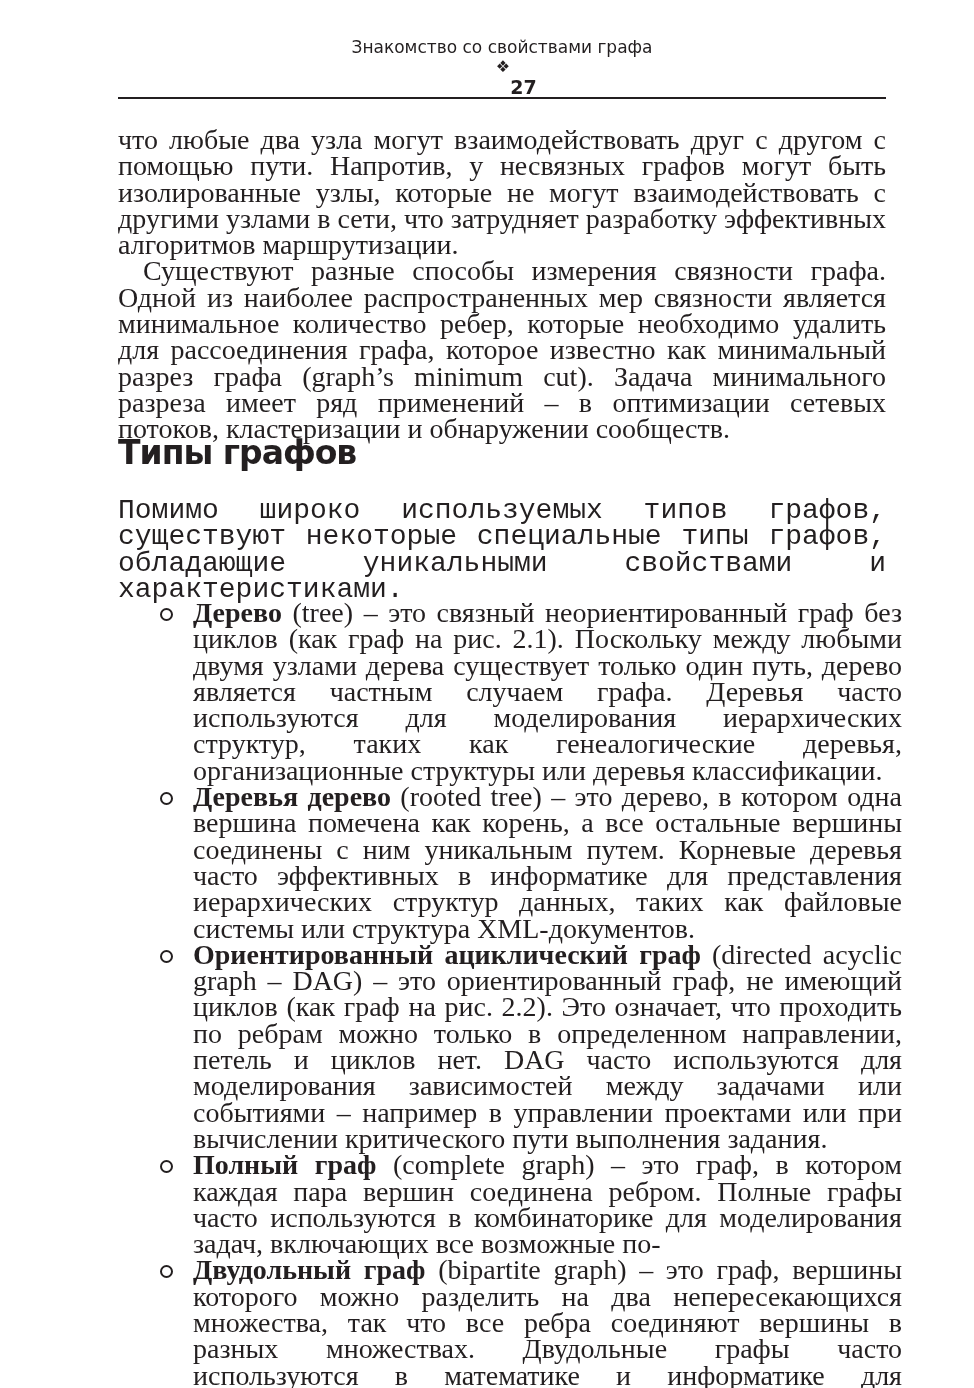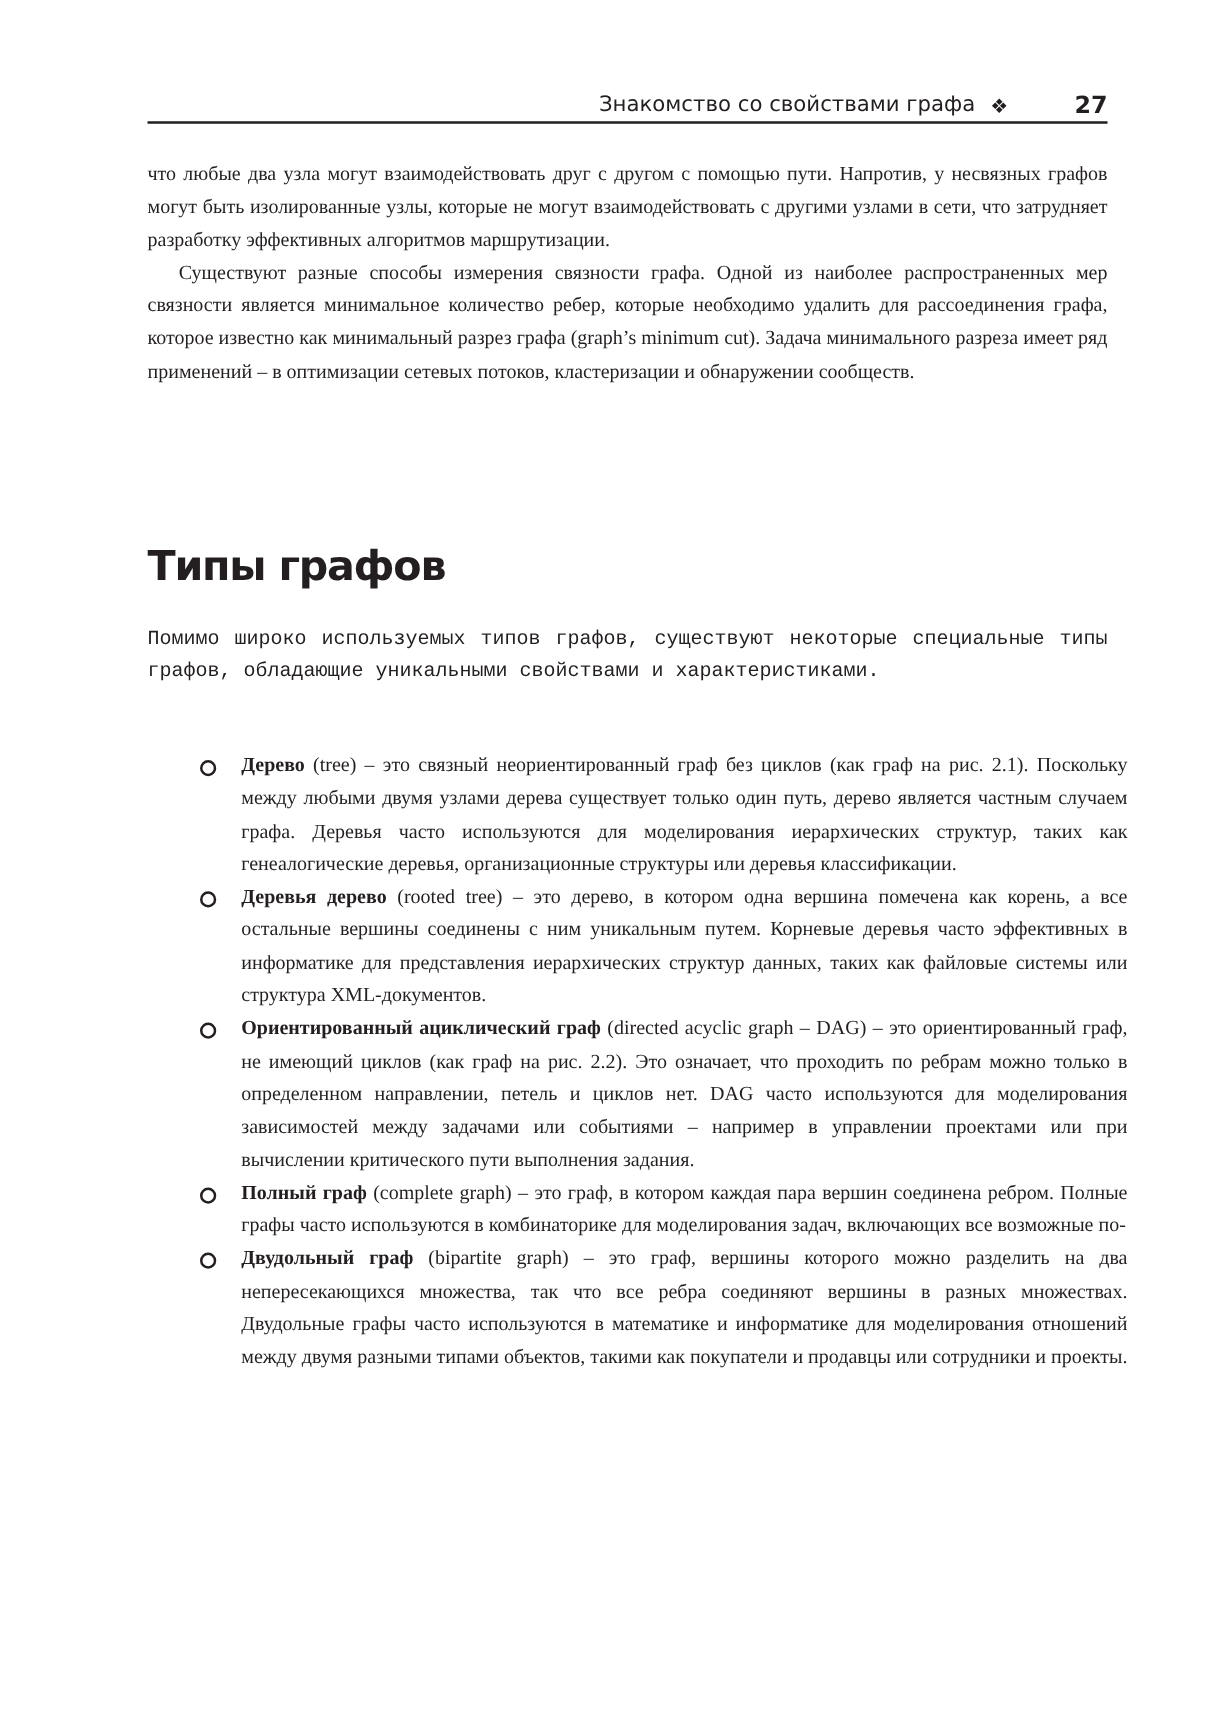--- a/index.html
+++ b/index.html
@@ -1,28 +1,28 @@
 <!DOCTYPE html>
 <html><head>
 <meta charset="utf-8">
 <style>
   html, body { margin: 0; padding: 0; background: #ffffff; }
   body { width: 974px; height: 1388px; position: relative; overflow: hidden; color: #231f20; }
   .page { position: absolute; left: 118px; top: 0; width: 768px; }
   .running-head {
     position: absolute; top: 70px; left: 0; width: 768px; height: 28px;
     display: flex; justify-content: flex-end; align-items: center;
-    font-family: "DejaVu Sans", sans-serif; font-size: 17px; color: #231f20;
+    font-family: "DejaVu Sans", sans-serif; font-size: 17px; color: #231f20; flex-direction: column;
   }
   .running-head .title { letter-spacing: 0; }
   .running-head .orn { margin: 0 10px 0 12px; font-size: 16px; }
   .running-head .num { font-weight: bold; font-size: 19px; margin-left: 43px; }
   .head-rule { position: absolute; top: 97px; left: 0; width: 768px; height: 2px; background: #231f20; }
   .body-text {
-    font-family: "Liberation Serif", serif; font-size: 16px; line-height: 26.3px;
+    font-family: "Liberation Serif", serif; font-size: 28px; line-height: 26.3px;
     text-align: justify; color: #231f20;
   }
   .p1 { position: absolute; top: 127px; left: 0; width: 768px; }
   .p1 p, .p3 p { margin: 0; }
   .indent { text-indent: 25px; }
   h2.section {
     position: absolute; top: 433px; left: 0; margin: 0;
     font-family: "DejaVu Sans", sans-serif; font-weight: bold; font-size: 33px;
     letter-spacing: -1px; color: #231f20; text-align: right;
   }

